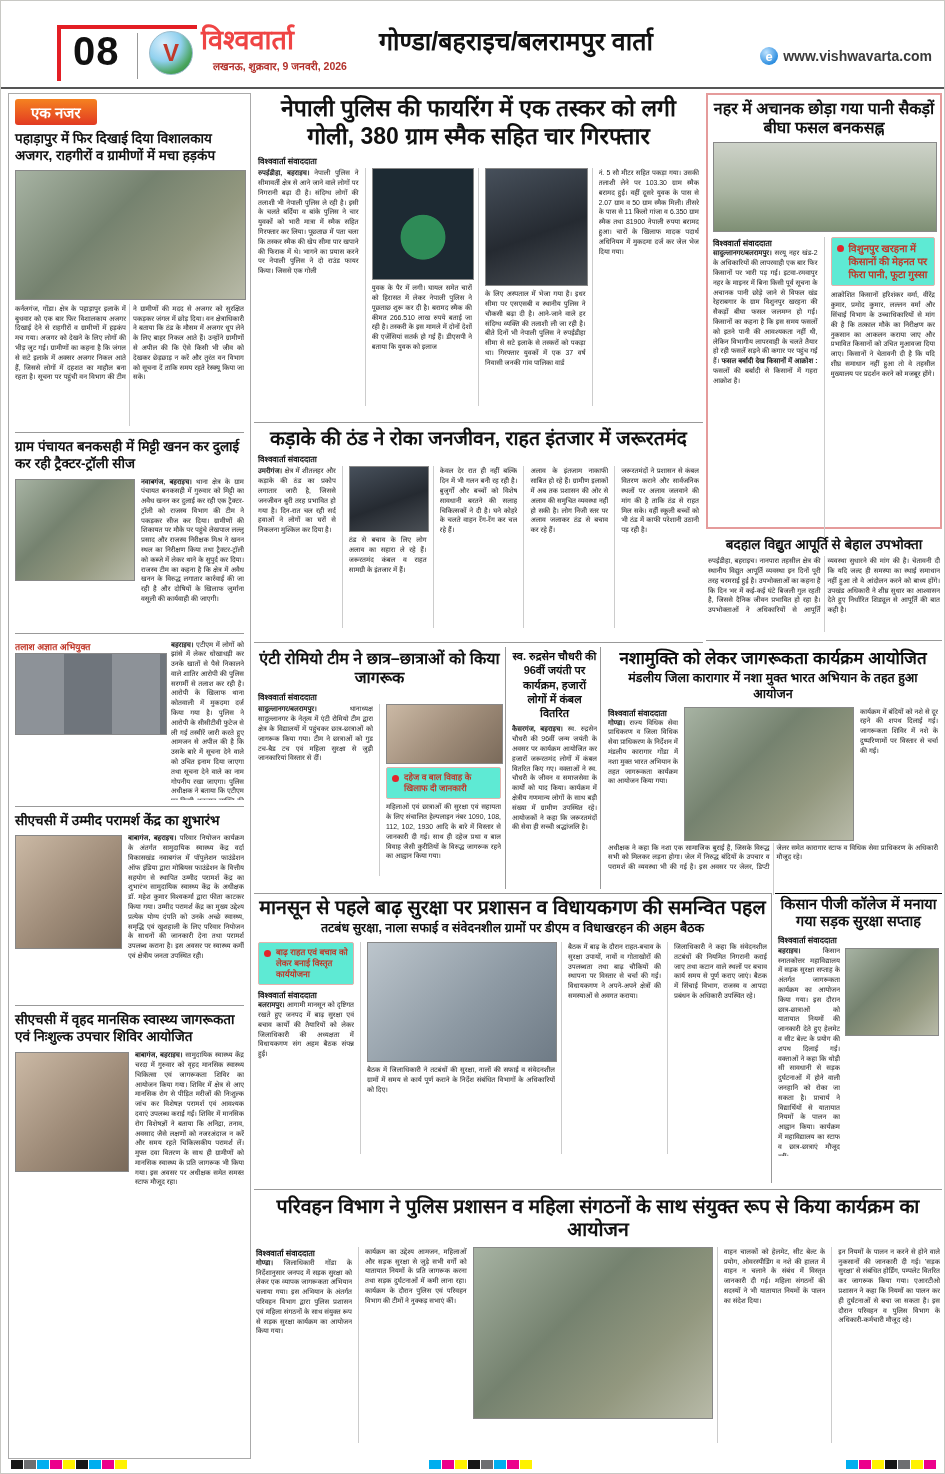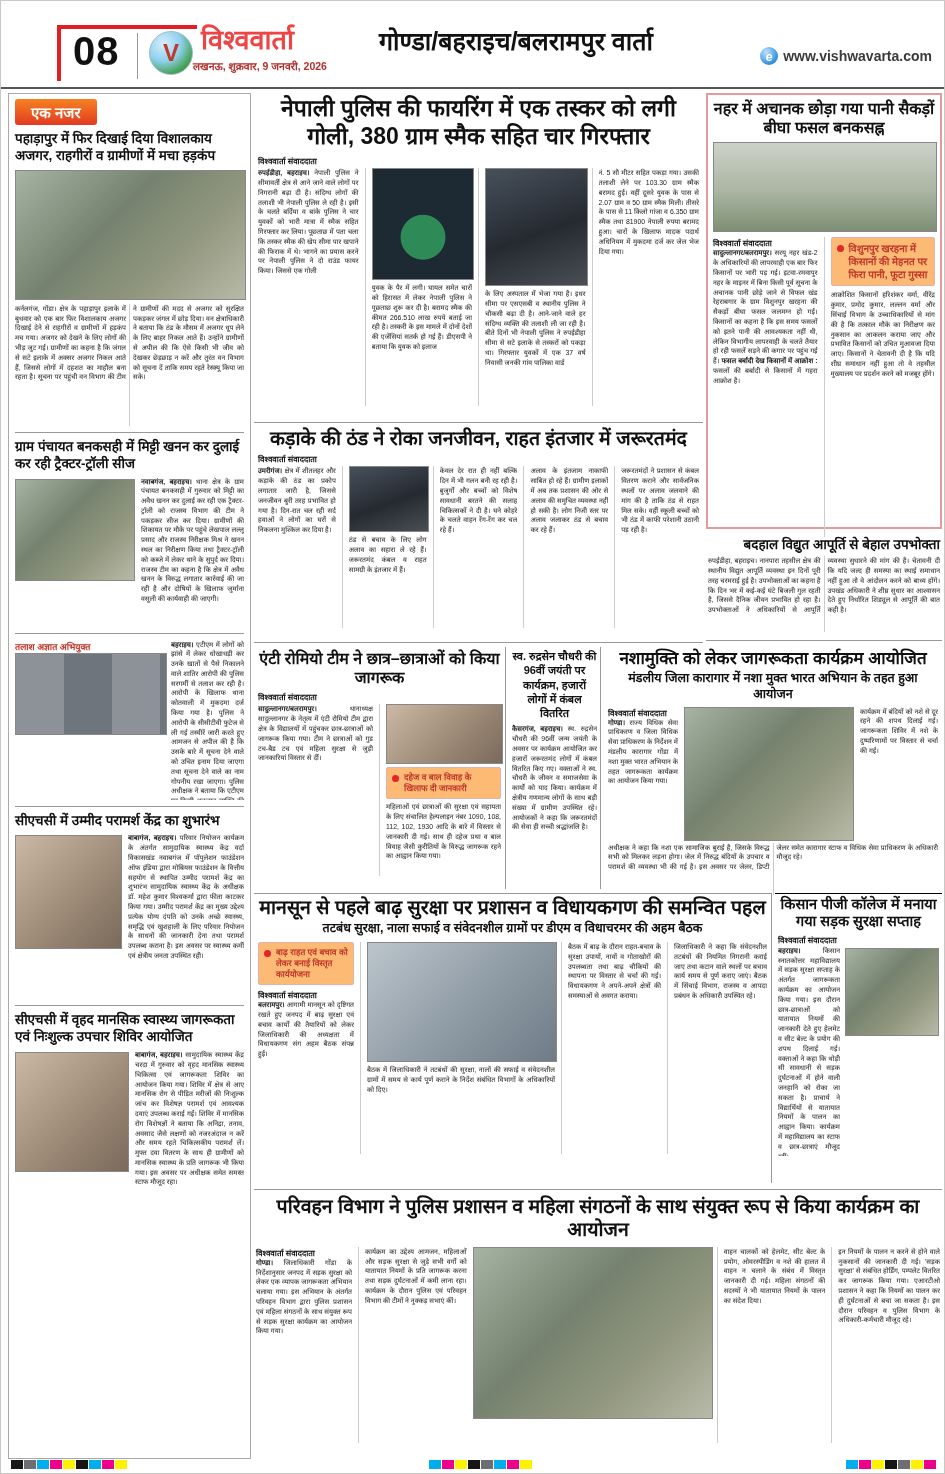--- a/index.html
+++ b/index.html
@@ -10,21 +10,21 @@
   
   .brk-h{left:56px;top:24px;width:140px;height:4px;background:#e31e24;}
   .brk-v{left:56px;top:24px;width:4px;height:56px;background:#e31e24;}
   .pageno{left:72px;top:28px;font-size:40px;font-weight:bold;letter-spacing:1px;}
   .hdr-vline{left:136px;top:32px;width:1px;height:46px;background:#999;}
   .logo{left:148px;top:30px;width:44px;height:44px;border-radius:50%;
         background:radial-gradient(circle at 32% 28%,#d8eefc,#8fd0ee 42%,#49a45c 72%,#2c7d41);
         border:1px solid #9bc;display:flex;align-items:center;justify-content:center;
         color:#c0392b;font-weight:bold;font-size:24px;}
   .masthead{left:200px;top:26px;font-size:27px;font-weight:bold;color:#ef4444;line-height:1;}
-  .dateline{left:192px;top:58px;font-size:10.5px;font-weight:bold;color:#b2312b;}
+  .dateline{left:212px;top:58px;font-size:10.5px;font-weight:bold;color:#b2312b;}
   .sect-title{left:340px;top:22px;width:350px;text-align:center;font-size:25px;font-weight:bold;}
   .site{right:12px;top:46px;display:flex;align-items:center;gap:5px;font-size:14px;font-weight:bold;color:#3a3a3a;}
   .ie{width:18px;height:18px;border-radius:50%;background:radial-gradient(circle at 35% 30%,#bfe3ff,#2f8fe0 70%);
       color:#fff;font-size:13px;font-weight:bold;display:flex;align-items:center;justify-content:center;}
   .hdr-rule{left:0;top:86px;width:945px;height:2px;background:#555;}
   
   .chip{display:inline-block;background:linear-gradient(#f58220,#e23a22);color:#fff;font-weight:bold;
         font-size:15px;padding:3px 16px;border-radius:3px;}
   .h-xl{font-size:23px;font-weight:bold;text-align:center;line-height:1.2;}
   .h-lg{font-size:19.5px;font-weight:bold;text-align:center;line-height:1.2;}
@@ -36,21 +36,21 @@
   .dl{font-weight:bold;}
   .body{font-size:6.9px;line-height:1.42;text-align:justify;color:#1c1c1c;overflow:hidden;}
   .cols2{column-count:2;column-gap:7px;column-rule:1px solid #ccc;}
   .ph{border:1px solid #888;background:linear-gradient(135deg,#a7b3a3,#75826f 40%,#93987f 70%,#b8baa8);}
   .ph-dark{background:linear-gradient(160deg,#47505b,#252a31 55%,#4a4f55);}
   .ph-field{background:linear-gradient(#cdd2c8,#aab5a2 55%,#7e8f74);}
   .ph-indoor{background:linear-gradient(135deg,#cbb9a5,#9e8b78 55%,#7a6a5a);}
   .ph-meet{background:linear-gradient(135deg,#bcc5cc,#8e9aa4 55%,#6f7b86);}
   .ph-scale{background:radial-gradient(circle at 50% 62%,#2e8b57 0 26%,#1d2a33 27%),linear-gradient(#38424c,#222a31);}
   .ph-cctv{background:repeating-linear-gradient(90deg,#8d9298 0 48px,#6f757c 48px 96px);}
-  .hlbox{background:#fdba74;border:1px solid #e2b3ad;border-radius:2px;padding:4px 5px;display:flex;gap:5px;}
+  .hlbox{background:#5eead4;border:1px solid #e2b3ad;border-radius:2px;padding:4px 5px;display:flex;gap:5px;}
   .hlbox .dot{width:7px;height:7px;border-radius:50%;background:#e3242b;flex:none;margin-top:3px;}
   .hltxt{color:#c0392b;font-weight:bold;font-size:10px;line-height:1.3;}
   .sep{border-top:1px solid #999;margin:6px 0;}
   .colflex{display:flex;gap:6px;}
   .colflex>div{flex:1;min-width:0;}
   .vr{border-left:1px solid #ccc;padding-left:6px;}
   
   .bars{display:flex;gap:1px;}
   .bars span{width:12px;height:9px;display:inline-block;}
   .c{background:#00aeef}.m{background:#ec008c}.y{background:#fff200}.k{background:#161616}.g{background:#6d6e71}
@@ -175,21 +175,21 @@
         <div class="hlbox" style="margin-bottom:4px;">
           <span class="dot"></span>
           <span class="hltxt">विशुनपुर खरहना में किसानों की मेहनत पर फिरा पानी, फूटा गुस्सा</span>
         </div>
         <div class="body" style="height:228px;">आक्रोशित किसानों हरिशंकर वर्मा, वीरेंद्र कुमार, प्रमोद कुमार, लल्लन वर्मा और सिंचाई विभाग के उच्चाधिकारियों से मांग की है कि तत्काल मौके का निरीक्षण कर नुकसान का आकलन कराया जाए और प्रभावित किसानों को उचित मुआवजा दिया जाए। किसानों ने चेतावनी दी है कि यदि शीघ्र समाधान नहीं हुआ तो वे तहसील मुख्यालय पर प्रदर्शन करने को मजबूर होंगे।</div>
       </div>
     </div>
   </div>
 
   <div class="abs" style="left:705px;top:534px;width:236px;height:106px;padding:2px;border-bottom:1px solid #999;">
-    <div class="h-md" style="font-size:13.5px;text-align:right;">बदहाल विद्युत आपूर्ति से बेहाल उपभोक्ता</div>
+    <div class="h-md" style="font-size:13.5px;">बदहाल विद्युत आपूर्ति से बेहाल उपभोक्ता</div>
     <div class="body cols2" style="height:76px;margin-top:3px;">रुपईडीहा, बहराइच। नानपारा तहसील क्षेत्र की स्थानीय विद्युत आपूर्ति व्यवस्था इन दिनों पूरी तरह चरमराई हुई है। उपभोक्ताओं का कहना है कि दिन भर में कई-कई घंटे बिजली गुल रहती है, जिससे दैनिक जीवन प्रभावित हो रहा है। उपभोक्ताओं ने अधिकारियों से आपूर्ति व्यवस्था सुधारने की मांग की है। चेतावनी दी कि यदि जल्द ही समस्या का स्थाई समाधान नहीं हुआ तो वे आंदोलन करने को बाध्य होंगे। उपखंड अधिकारी ने शीघ्र सुधार का आश्वासन देते हुए निर्धारित शिड्यूल से आपूर्ति की बात कही है।</div>
   </div>
 
   <div class="abs" style="left:253px;top:424px;width:449px;height:218px;padding:2px 4px;border-bottom:1px solid #999;">
     <div class="h-lg">कड़ाके की ठंड ने रोका जनजीवन, राहत इंतजार में जरूरतमंद</div>
     <div class="rep" style="margin:3px 0 2px;">विश्ववार्ता संवाददाता</div>
     <div class="colflex" style="height:162px;">
       <div>
         <div class="body" style="height:100%;">
           <span class="dl">उमरीगंज।</span>
@@ -255,21 +255,21 @@
       <div class="ph" style="flex:0 0 168px;height:132px;"></div>
       <div>
         <div class="body" style="height:100%;">कार्यक्रम में बंदियों को नशे से दूर रहने की शपथ दिलाई गई। जागरूकता शिविर में नशे के दुष्परिणामों पर विस्तार से चर्चा की गई।</div>
       </div>
     </div>
     <div class="body cols2" style="height:52px;margin-top:4px;">अधीक्षक ने कहा कि नशा एक सामाजिक बुराई है, जिसके विरुद्ध सभी को मिलकर लड़ना होगा। जेल में निरुद्ध बंदियों के उपचार व परामर्श की व्यवस्था भी की गई है। इस अवसर पर जेलर, डिप्टी जेलर समेत कारागार स्टाफ व विधिक सेवा प्राधिकरण के अधिकारी मौजूद रहे।</div>
   </div>
 
   <div class="abs" style="left:253px;top:892px;width:518px;height:290px;padding:2px 4px;border-top:1px solid #999;border-right:1px solid #999;">
     <div class="h-lg">मानसून से पहले बाढ़ सुरक्षा पर प्रशासन व विधायकगण की समन्वित पहल</div>
-    <div class="sub" style="margin-top:2px;">तटबंध सुरक्षा, नाला सफाई व संवेदनशील ग्रामों पर डीएम व विधाचरमर की अहम बैठक</div>
+    <div class="sub" style="margin-top:2px;">तटबंध सुरक्षा, नाला सफाई व संवेदनशील ग्रामों पर डीएम व विधाखरहन की अहम बैठक</div>
     <div class="colflex" style="height:212px;margin-top:5px;">
       <div style="flex:0 0 96px;">
         <div class="hlbox" style="margin-bottom:4px;">
           <span class="dot"></span>
           <span class="hltxt" style="font-size:8.5px;">बाढ़ राहत एवं बचाव को लेकर बनाई विस्तृत कार्ययोजना</span>
         </div>
         <div class="rep">विश्ववार्ता संवाददाता</div>
         <div class="body" style="height:140px;">
           <span class="dl">बलरामपुर।</span>
           <span>आगामी मानसून को दृष्टिगत रखते हुए जनपद में बाढ़ सुरक्षा एवं बचाव कार्यों की तैयारियों को लेकर जिलाधिकारी की अध्यक्षता में विधायकगण संग अहम बैठक संपन्न हुई।</span>

